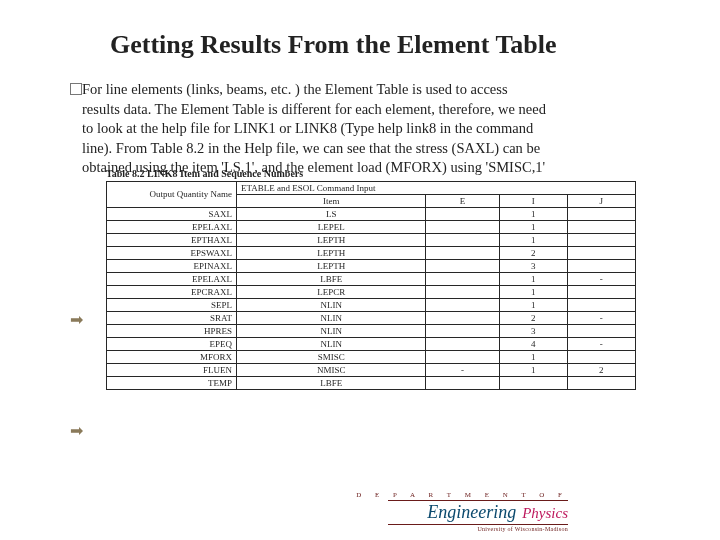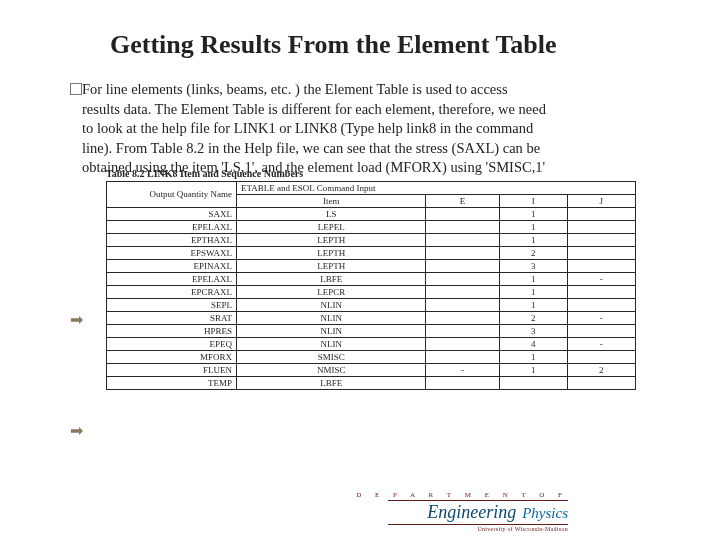--- a/index.html
+++ b/index.html
@@ -17,21 +17,21 @@
   .lcol { text-align: right; width: 130px; }
   .grouphdr { text-align: left; }
   .arrow { position: absolute; left: 70px; font-size: 16px; color: #8a7a5a; filter: blur(0.4px); }
   .arrow::before { content: "\27A1"; }
   .arrow.a1 { top: 310px; }
   .arrow.a2 { top: 421px; }
   .footer { position: absolute; right: 28px; bottom: 8px; text-align: right; }
   .dept-line { font-size: 7px; letter-spacing: 6px; color: #6a1b1a; transform: scaleY(0.9); }
   .logo-line { font-family: 'Old English Text MT', Georgia, serif; }
   .eng { font-size: 18px; font-style: italic; color: #0c4a6e; display: inline-block; }
-  .phy { font-size: 15px; font-style: italic; color: #0369a1; display: inline-block; margin-left: 2px; }
+  .phy { font-size: 15px; font-style: italic; color: #be185d; display: inline-block; margin-left: 2px; }
   .uni { font-size: 6px; color: #6a1b1a; letter-spacing: 0.3px; }
   .hr { border-top: 1px solid #6a1b1a; margin: 1px 0 1px 0; width: 180px; float: right; clear: both; }
 </style>
 </head>
 <body>
 
 <div class="slide">
 
   <div class="title">Getting Results From the Element Table</div>
 

